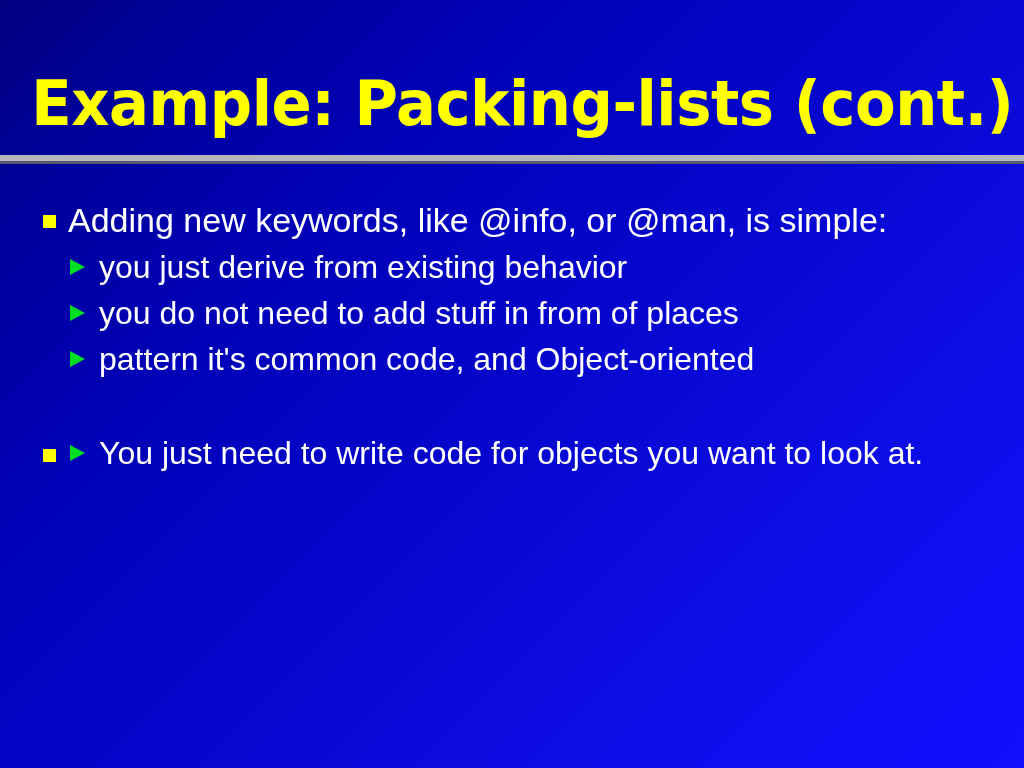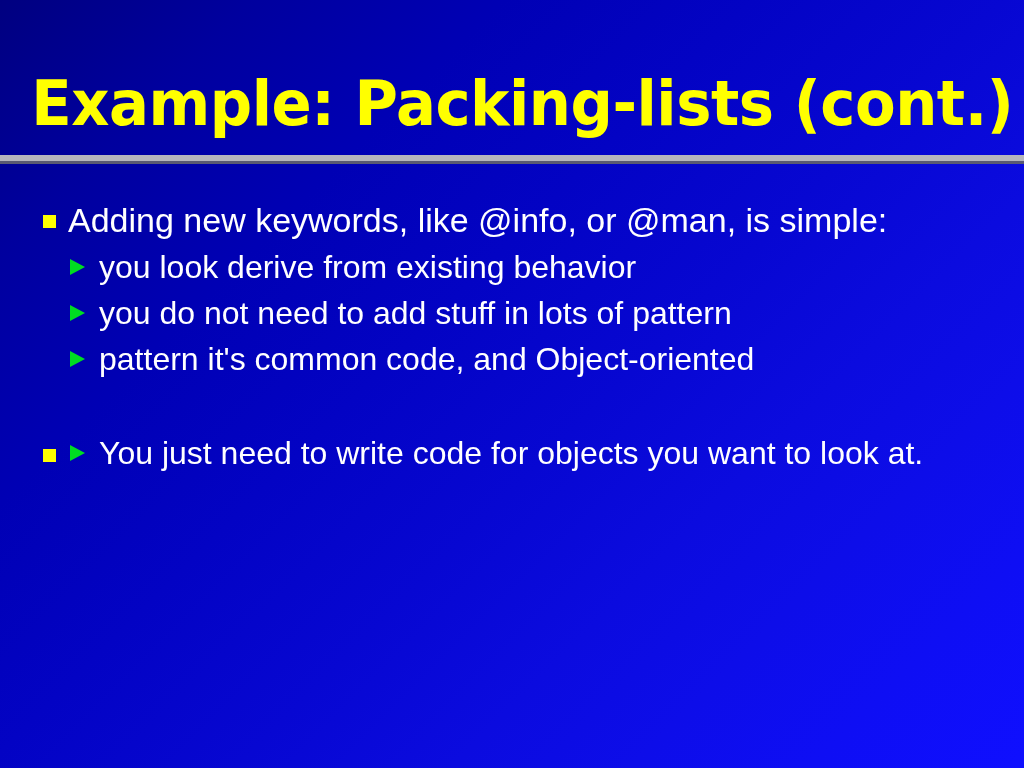--- a/index.html
+++ b/index.html
@@ -167,26 +167,26 @@
 
   <div id="body-block">
 
     <div class="bullet-row level1">
       <span class="marker"></span>
       <span class="text">Adding new keywords, like @info, or @man, is simple:</span>
     </div>
 
     <div class="bullet-row level2 nowrap">
       <span class="marker"></span>
-      <span class="text">you look derive from existing behavior</span>
+      <span class="text">you just derive from existing behavior</span>
     </div>
 
     <div class="bullet-row level2 nowrap">
       <span class="marker"></span>
-      <span class="text">you do not need to add stuff in lots of pattern</span>
+      <span class="text">you do not need to add stuff in from of places</span>
     </div>
 
     <div class="bullet-row level2 nowrap">
       <span class="marker"></span>
       <span class="text">pattern it's common code, and Object-oriented</span>
     </div>
 
     <div class="spacer-line"></div>
 
     <div class="bullet-row level1">

